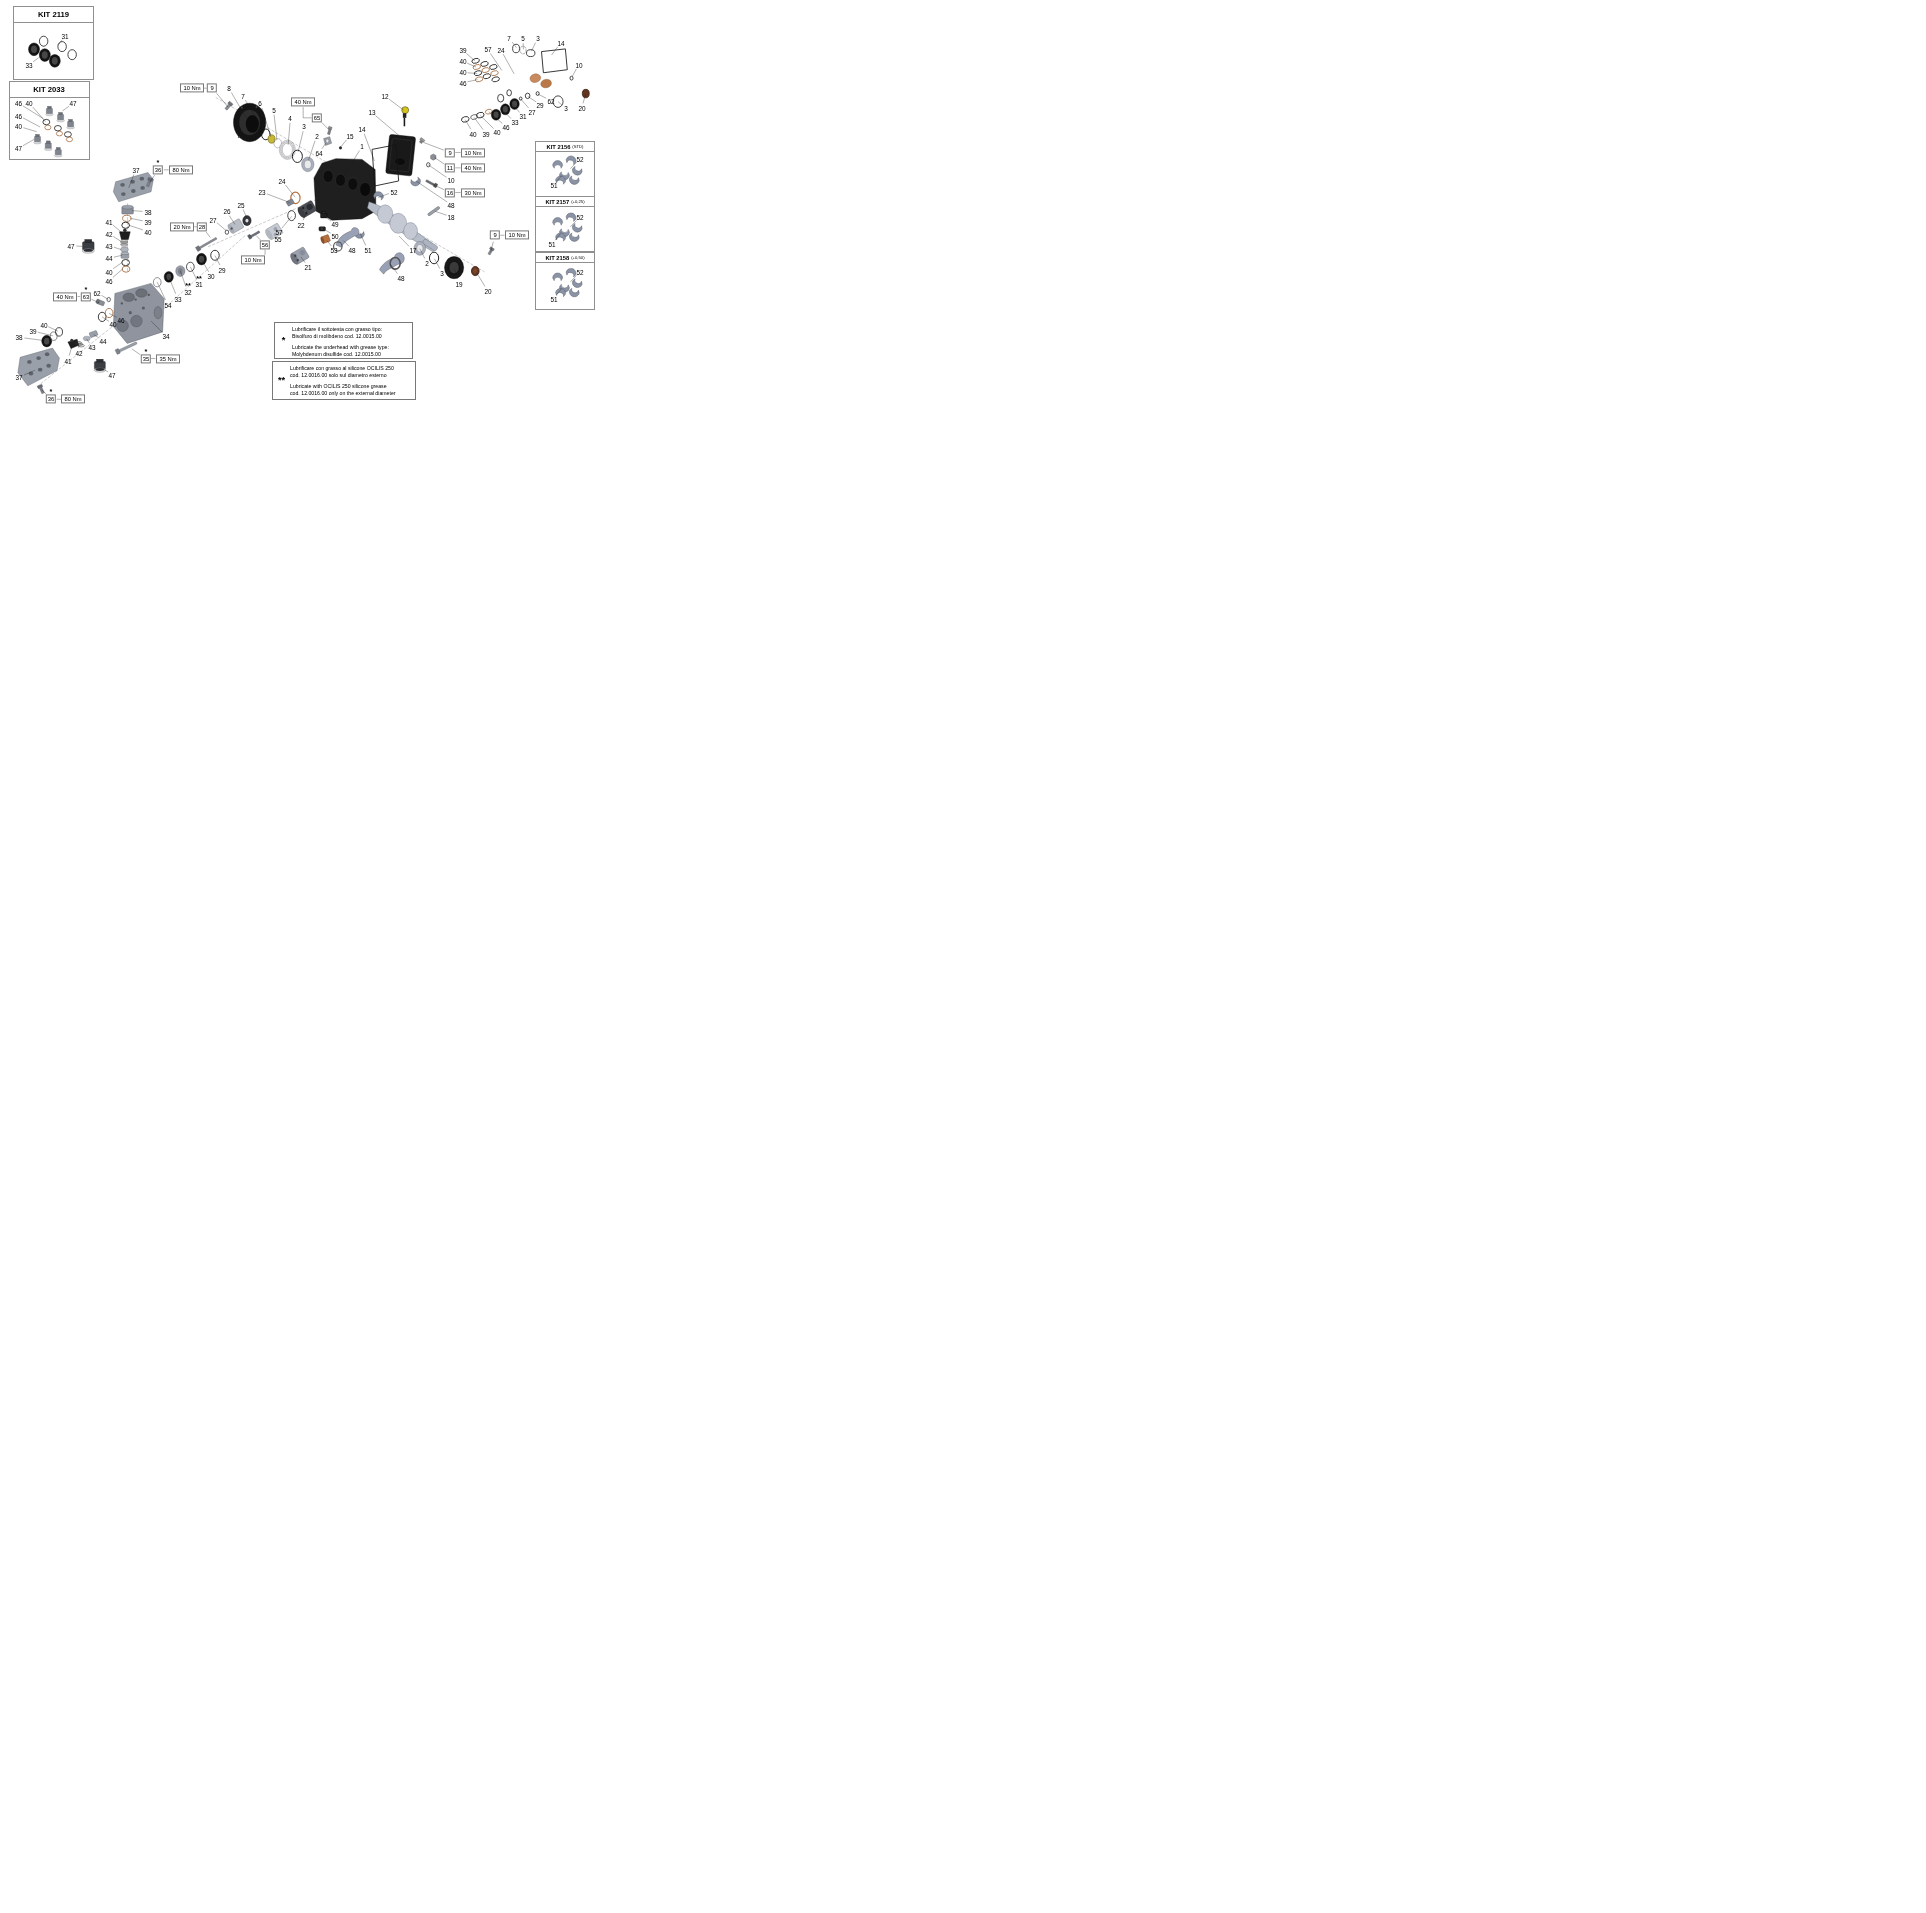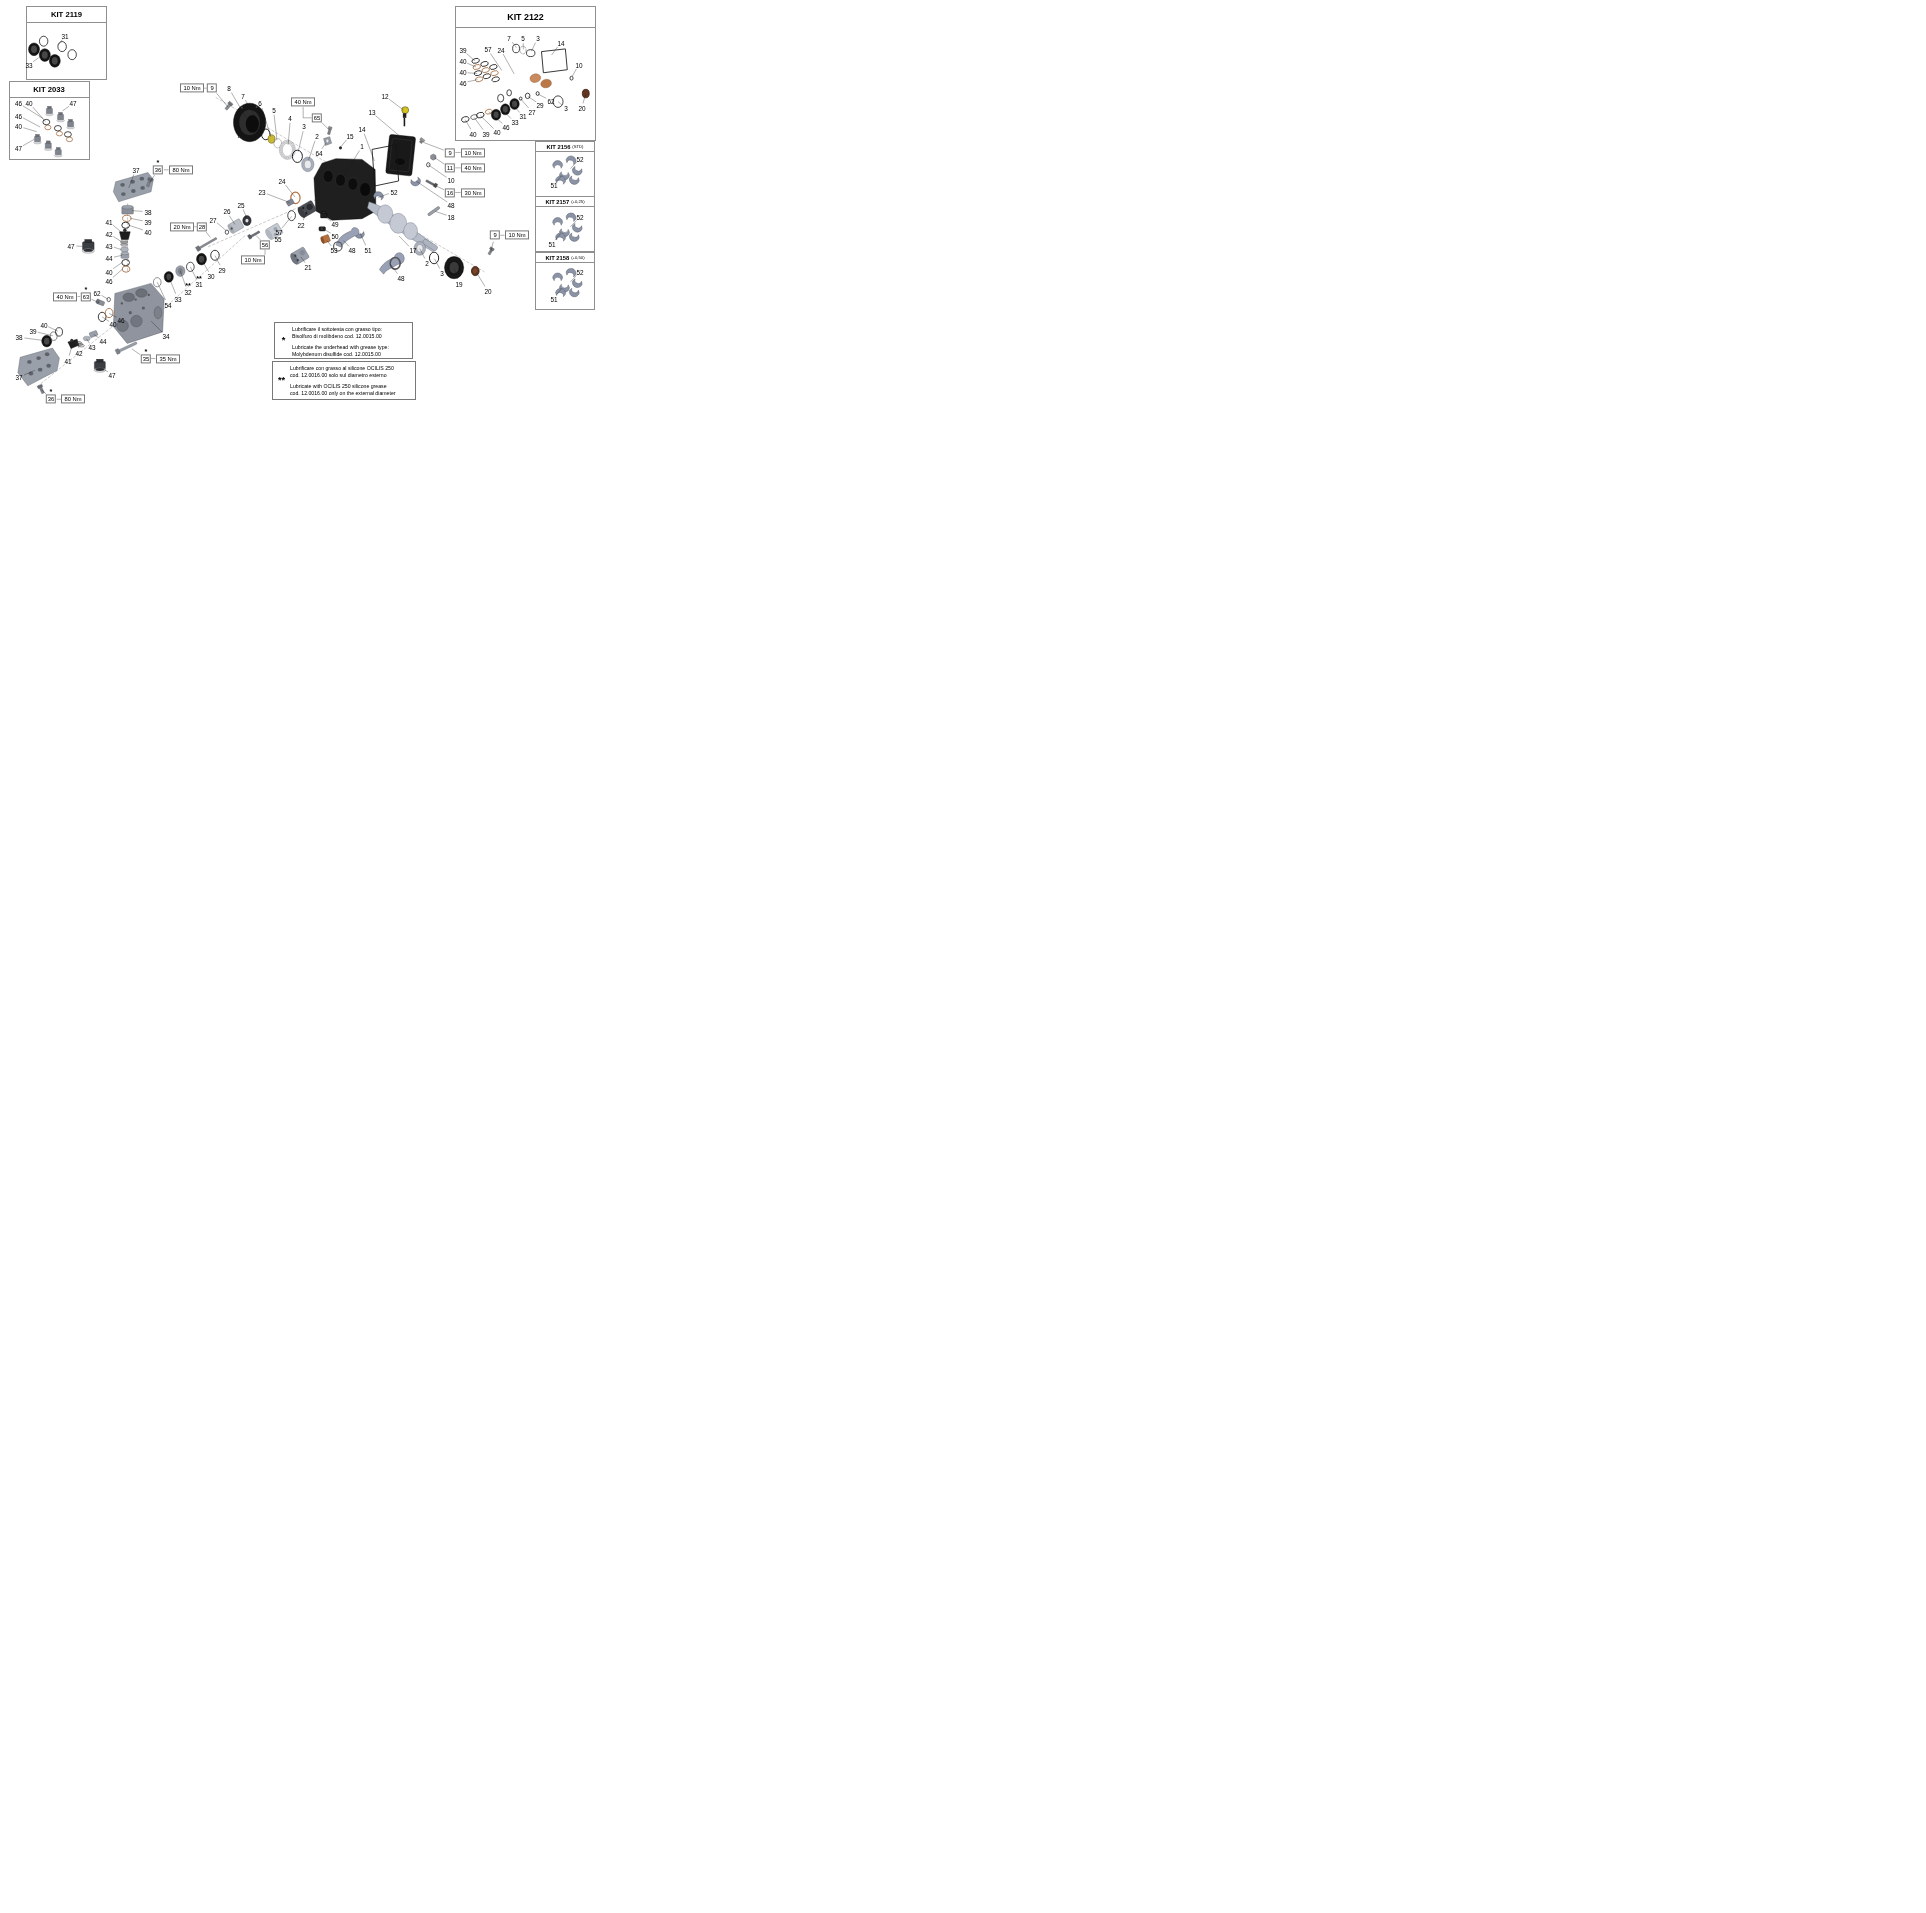--- a/index.html
+++ b/index.html
@@ -544,33 +544,28 @@
       <line x1="1299" y1="611" x2="1310" y2="611" stroke="#1a1a1a" stroke-width="0.9"></line>
       <line x1="1280.8768943743823" y1="627.4924225024706" x2="1274" y2="655" stroke="#1a1a1a" stroke-width="0.9"></line>
       <line x1="392" y1="931" x2="403" y2="931" stroke="#1a1a1a" stroke-width="0.9"></line>
       <line x1="364.036710583554" y1="921.3032712385791" x2="342" y2="906" stroke="#1a1a1a" stroke-width="0.9"></line>
       <line x1="201" y1="770" x2="208" y2="770" stroke="#1a1a1a" stroke-width="0.9"></line>
       <line x1="237.37222699468185" y1="777.2591071919331" x2="258" y2="787" stroke="#1a1a1a" stroke-width="0.9"></line>
       <line x1="147" y1="1037" x2="158" y2="1037" stroke="#1a1a1a" stroke-width="0.9"></line>
       <line x1="120.9791847198287" y1="1024.9791847198287" x2="108" y2="1012" stroke="#1a1a1a" stroke-width="0.9"></line>
     </svg>
 
-  <div class="panel" style="left:26px;top:5.8px;width:81px;height:74px;">
+  <div class="panel" style="left:13px;top:5.8px;width:81px;height:74px;">
     <div class="hdr" style="height:16px;font-size:7.7px;">
       <span>KIT 2119</span>
     </div>
   </div>
   <div class="panel" style="left:8.5px;top:81px;width:81px;height:79px;">
     <div class="hdr" style="height:16px;font-size:7.7px;">
       <span>KIT 2033</span>
-    </div>
-  </div>
-  <div class="panel" style="left:455px;top:5.8px;width:141px;height:135px;">
-    <div class="hdr" style="height:21px;font-size:8.9px;">
-      <span>KIT 2122</span>
     </div>
   </div>
   <div class="panel" style="left:535px;top:141px;width:60px;height:56px;">
     <div class="hdr" style="height:10px;font-size:5.8px;">
       <span>KIT 2156</span>
       <span class="sfx">(STD)</span>
     </div>
   </div>
   <div class="panel" style="left:535px;top:196px;width:60px;height:56px;">
     <div class="hdr" style="height:10px;font-size:5.8px;">

